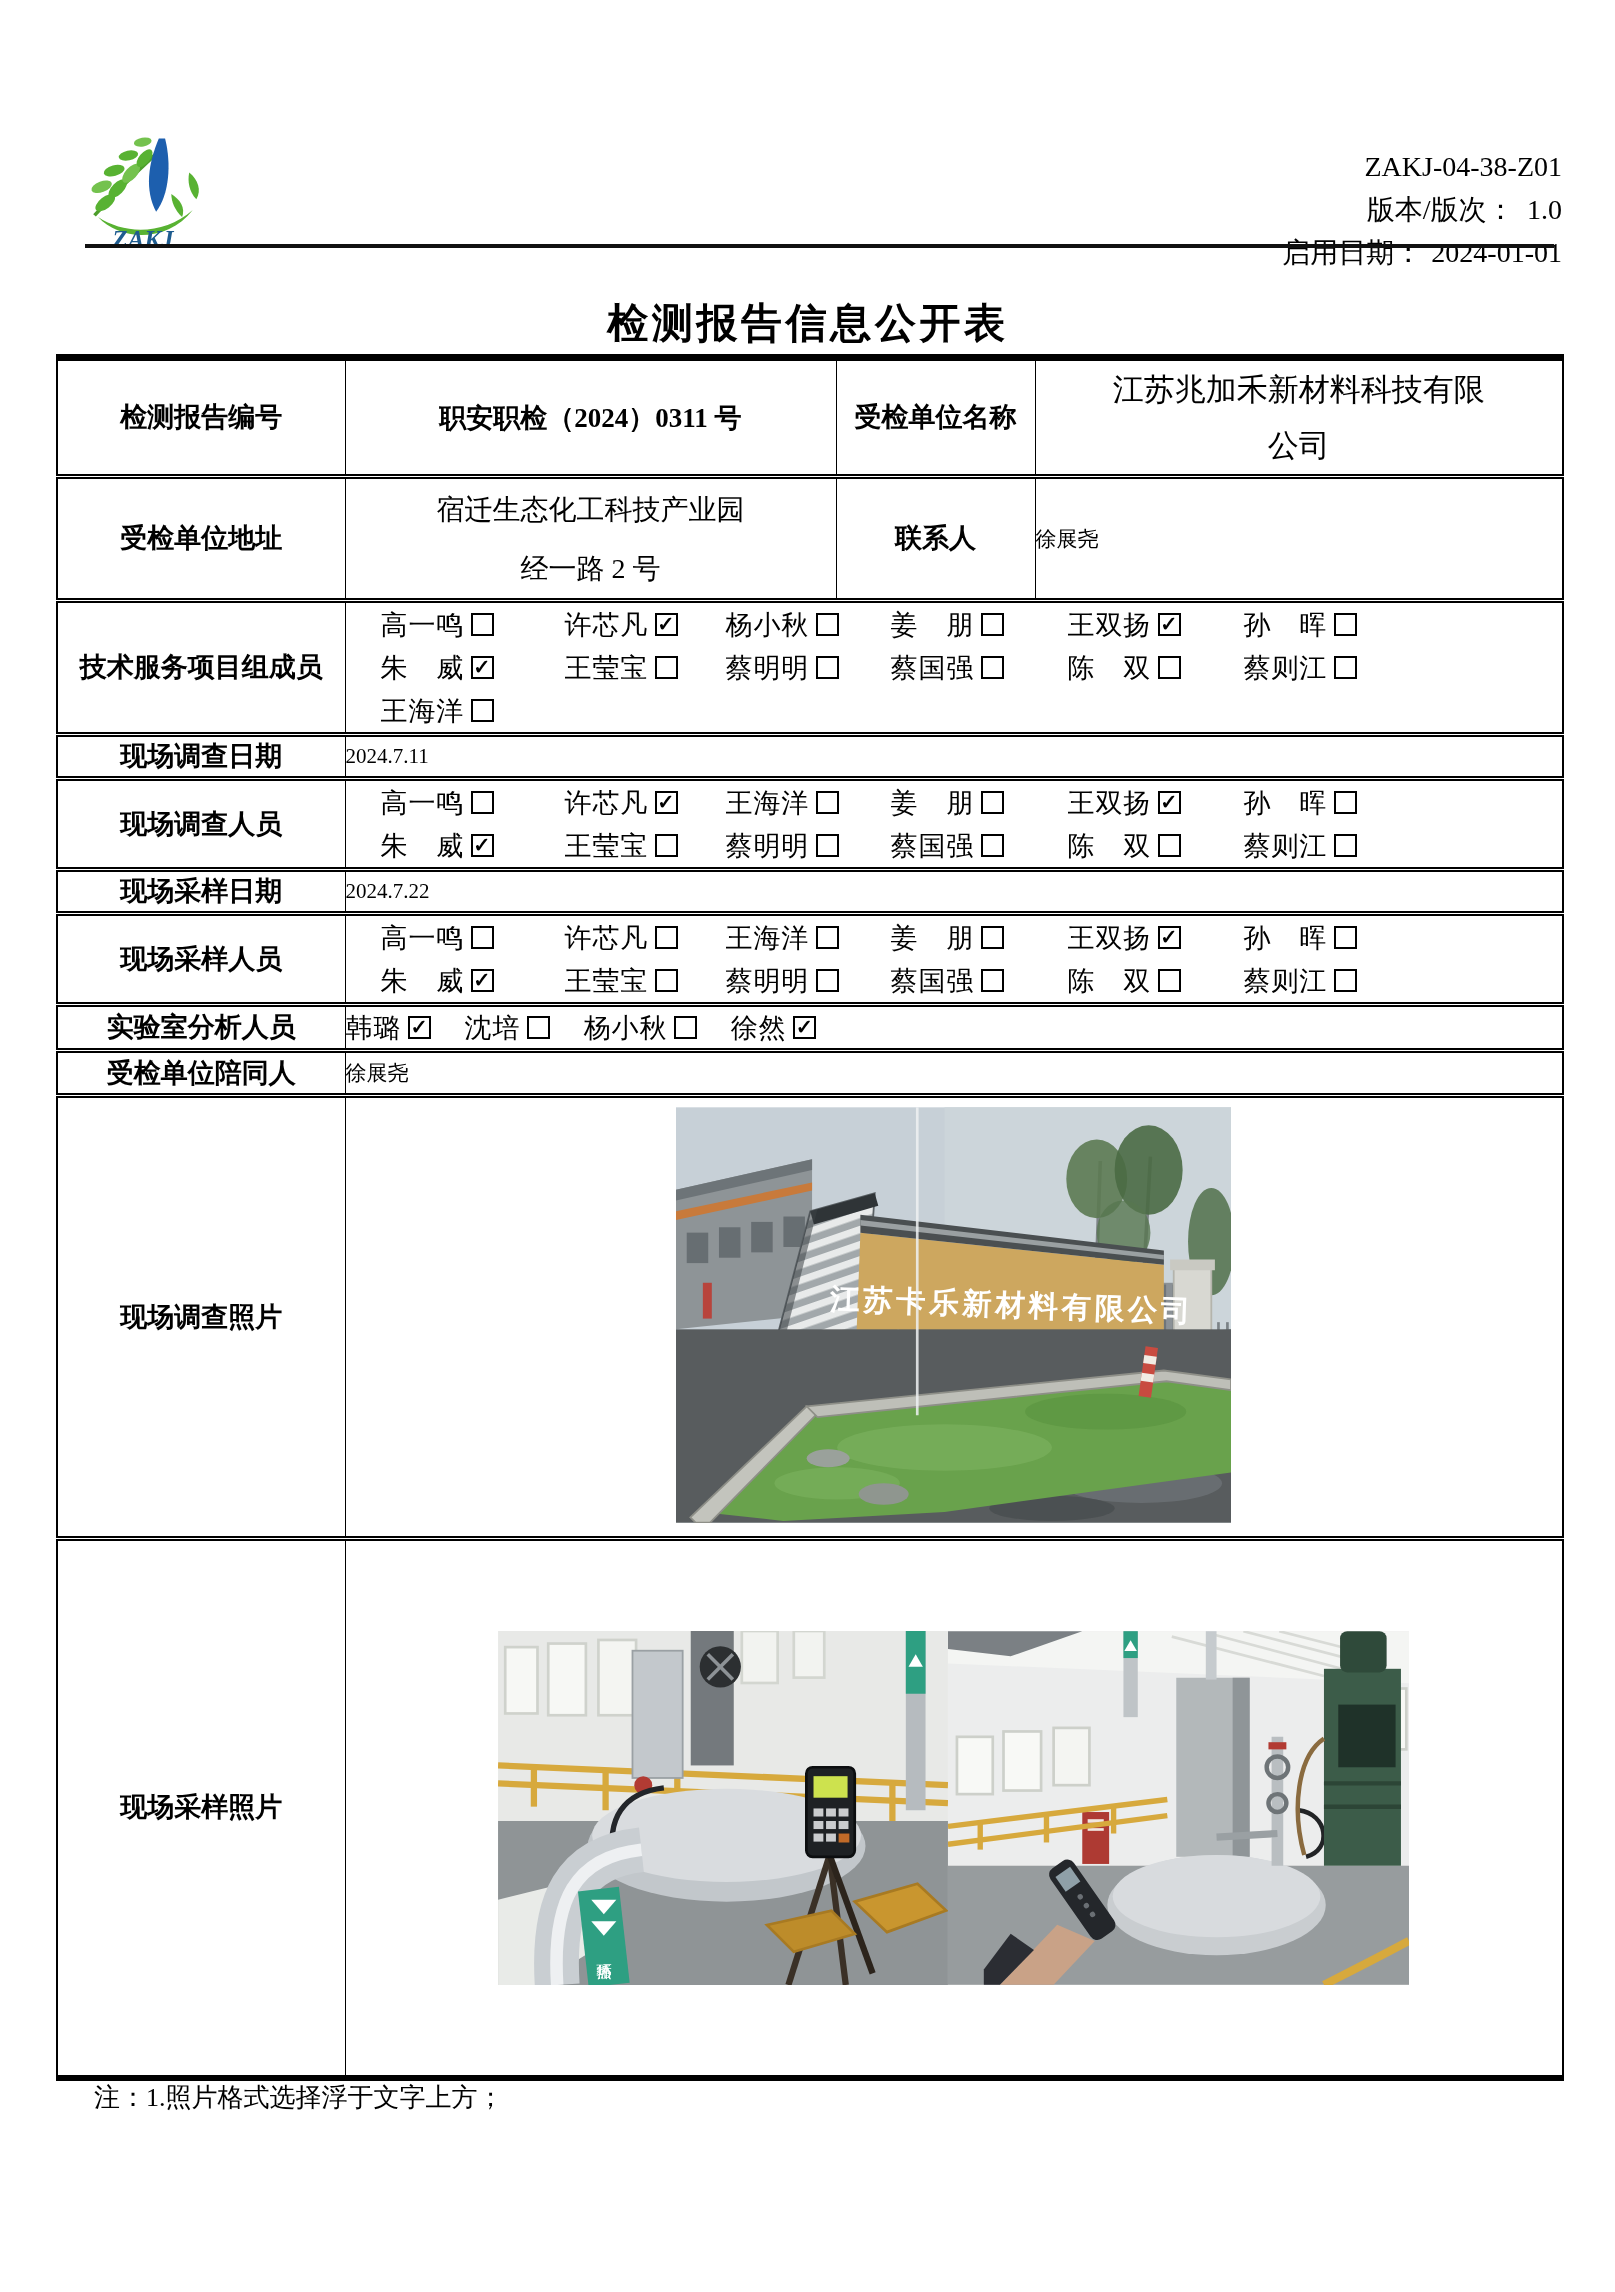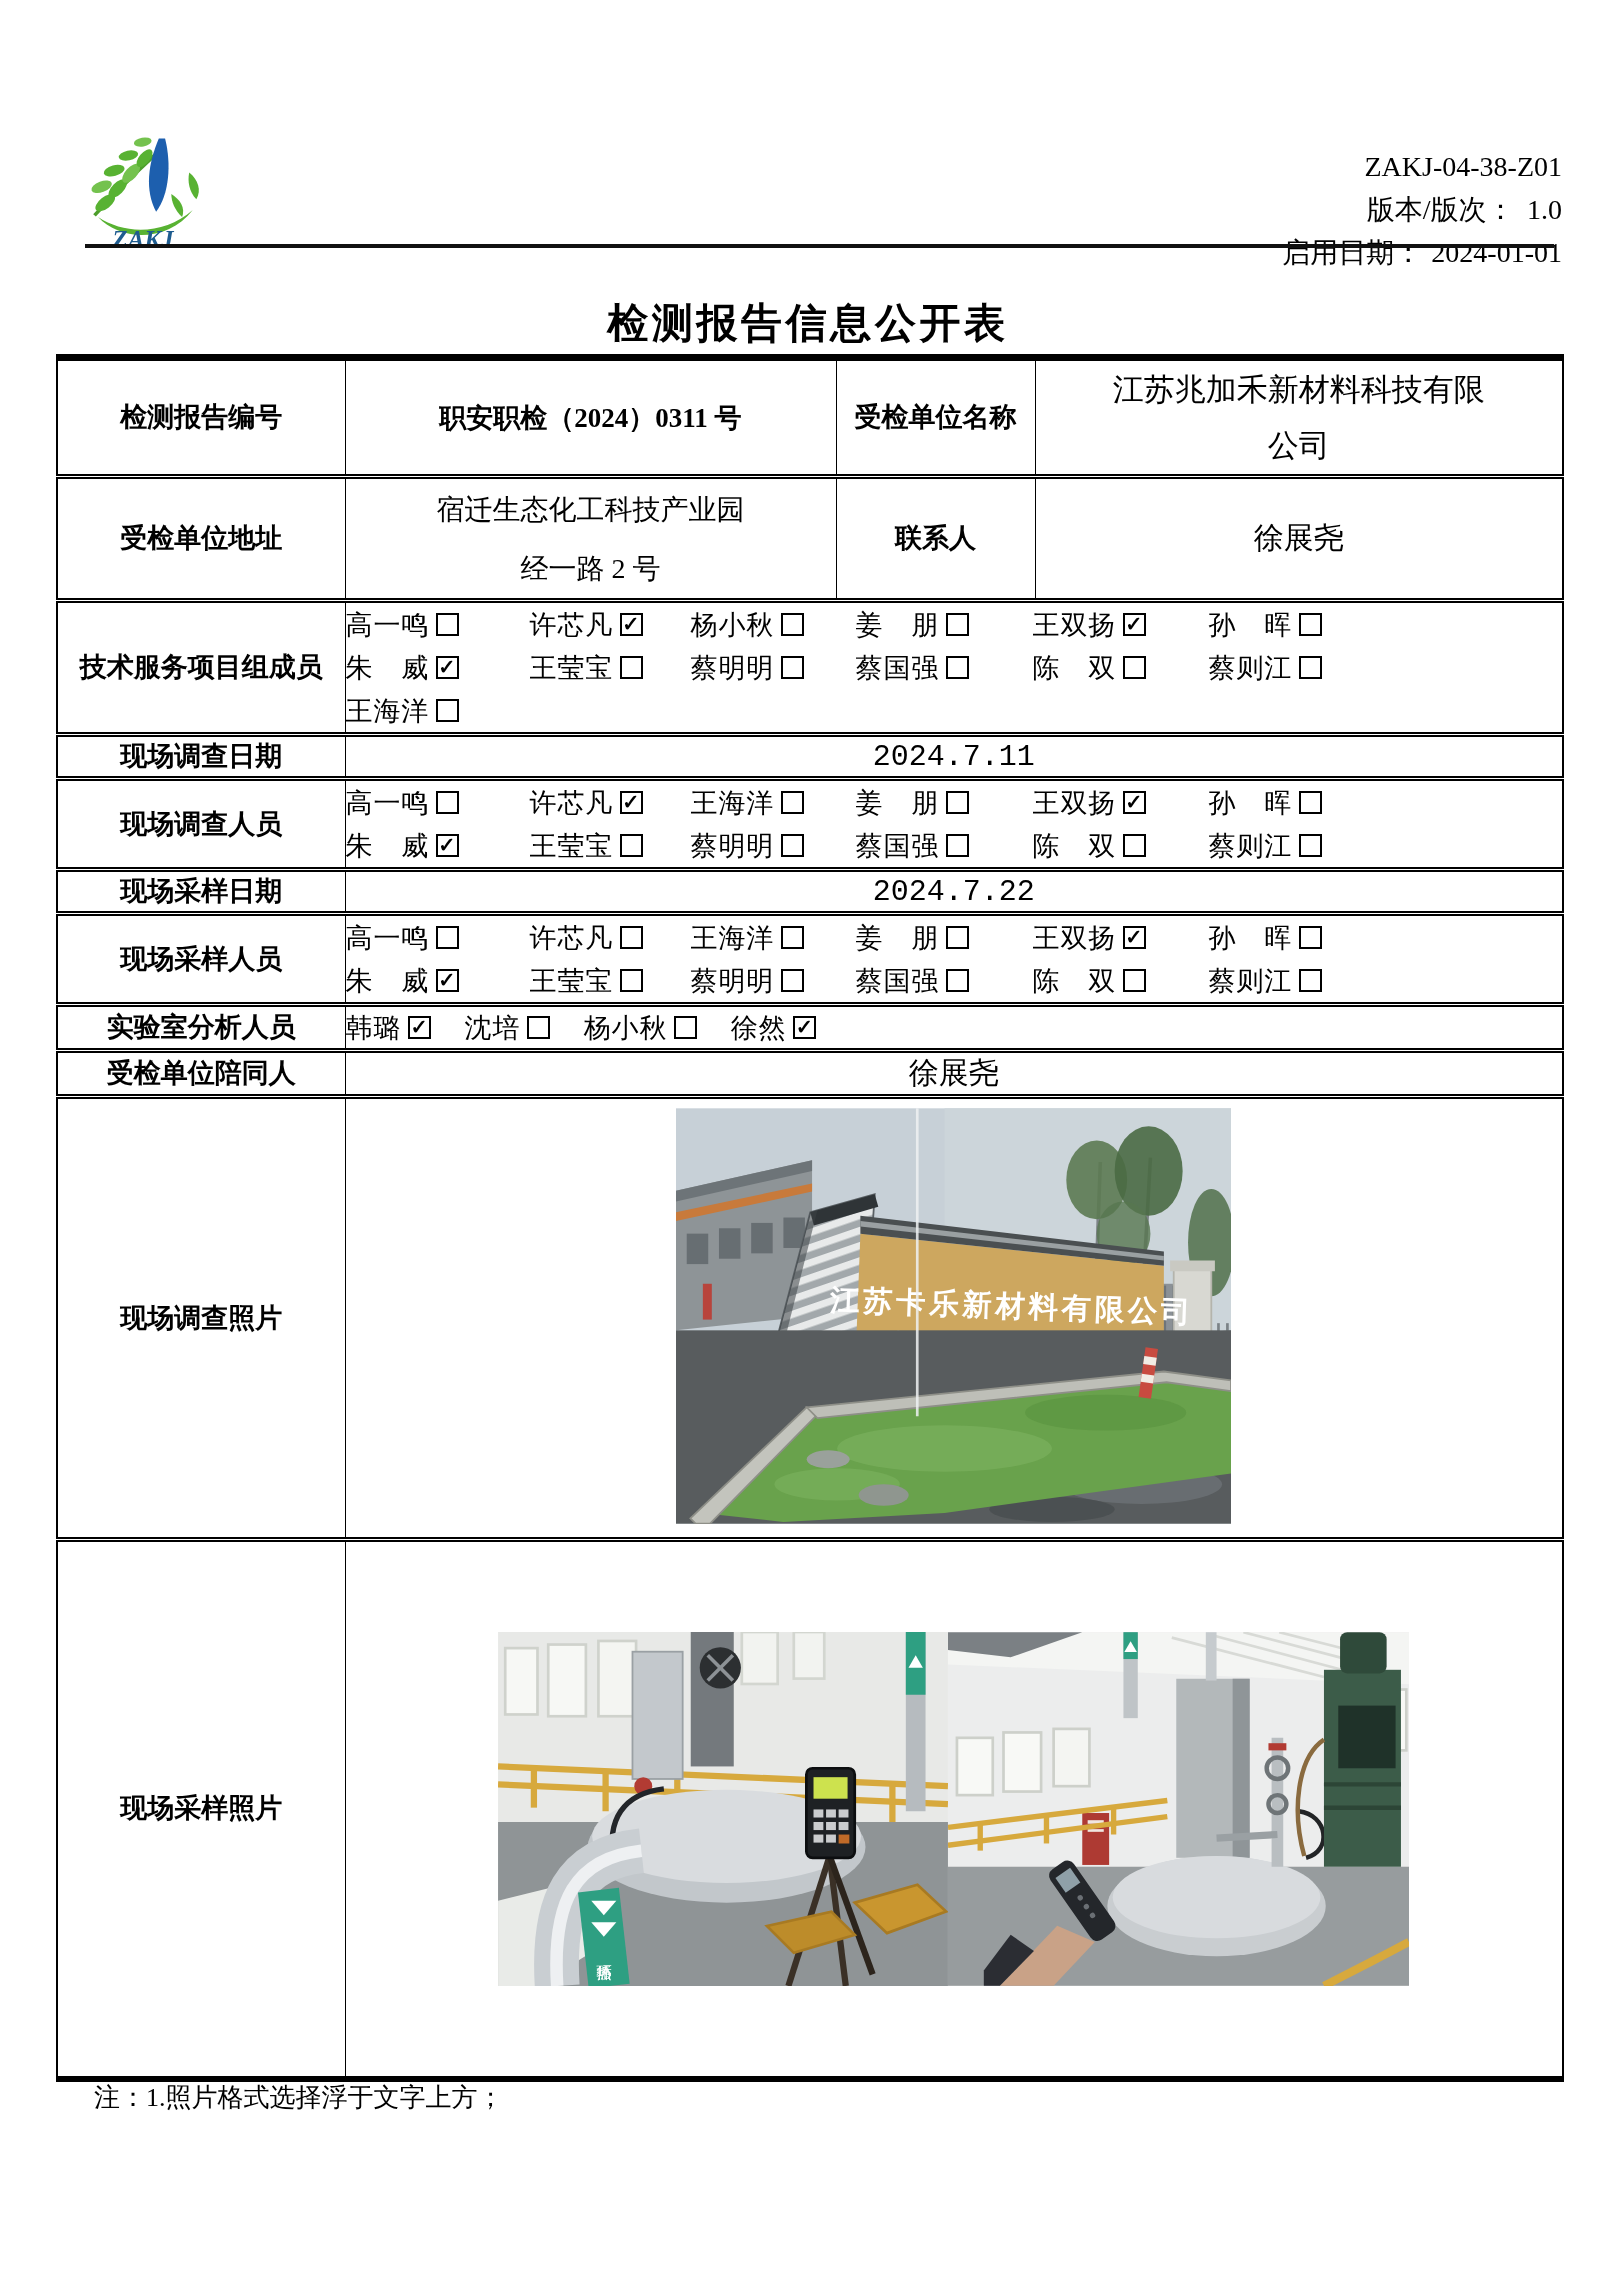--- a/index.html
+++ b/index.html
@@ -17,30 +17,30 @@
               font-size:41px;font-weight:bold;letter-spacing:3.6px;}
 
   
   table.doc{position:absolute;left:56px;top:354px;width:1506px;table-layout:fixed;
             border-collapse:collapse;border-top:7.2px solid #000;border-bottom:6.3px solid #000;
             border-left:2.7px solid #000;border-right:2.7px solid #000;}
   table.doc td{border-left:1.8px solid #000;border-right:1.8px solid #000;
                border-top:5.4px double #000;border-bottom:5.4px double #000;
                padding:0;vertical-align:middle;overflow:hidden;}
   td.lbl{font-weight:bold;text-align:center;font-size:27px;padding:0 25px;line-height:39px;}
-  td.val-c{text-align:center;font-size:30px;font-family:Liberation Mono, monospace;}
+  td.val-c{text-align:left;font-size:21px;}
   td.bold-c{text-align:center;font-weight:bold;font-size:27px;}
   td.pre-c{text-align:center;white-space:pre-line;}
   .unit-name{font-size:31px;line-height:56px;}
   .addr{font-size:28px;line-height:59px;}
   .contact-val{font-size:28px;}
 
   
   td.plist{padding-left:10.7px;}
-  .pline{display:grid;grid-template-columns:184px 161px 165px 177px 176px auto;align-items:center;height:43px;}
+  .pline{display:grid;grid-template-columns:184px 161px 165px 177px 176px auto;align-items:center;height:43px;margin-left:35px;}
   .lab-line{display:flex;gap:34px;align-items:center;height:41px;}
   .cbg{display:flex;align-items:center;}
   .pn{font-size:27px;letter-spacing:0.9px;white-space:pre;}
   .cb{width:19px;height:19px;border:2.7px solid #000;margin-left:6.3px;flex:0 0 auto;
       display:inline-flex;align-items:center;justify-content:center;
       font-size:20.6px;font-weight:bold;line-height:1;}
 
   
   td.photo-cell{text-align:center;}
   .photo-pair{display:flex;justify-content:center;align-items:flex-end;}

